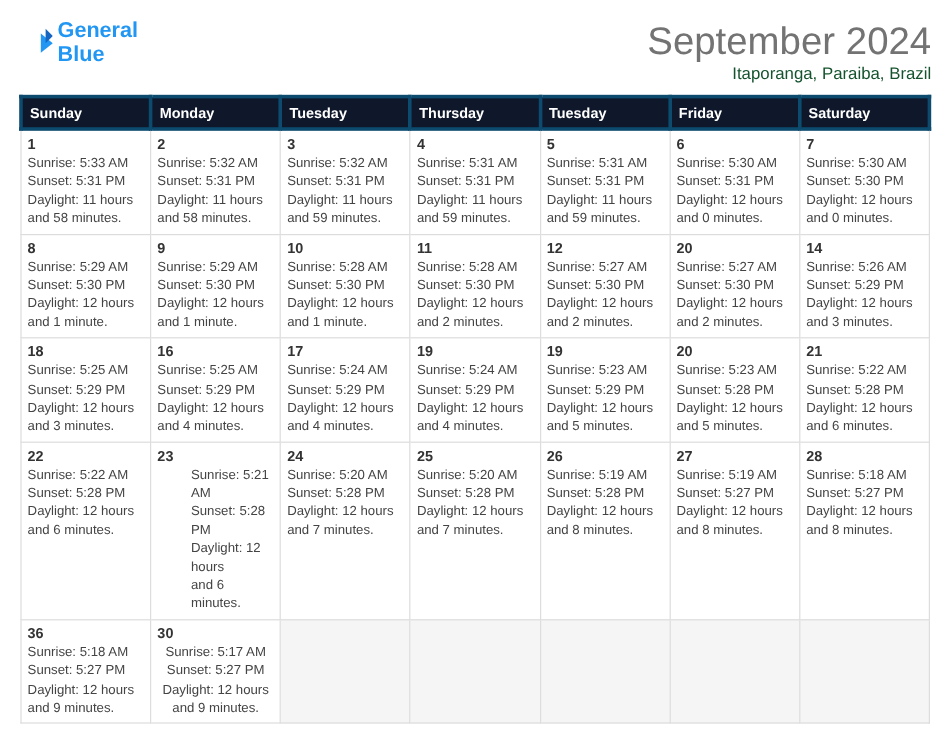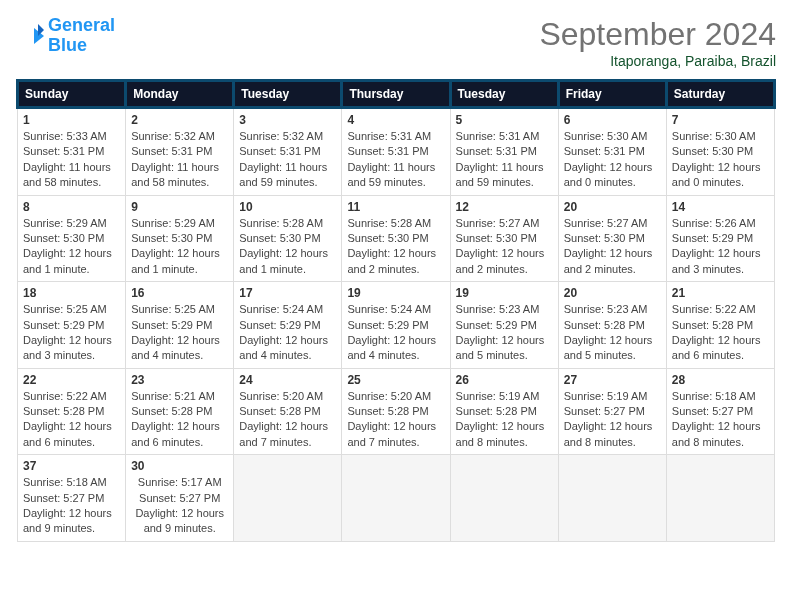--- a/index.html
+++ b/index.html
@@ -288,21 +288,21 @@
         <tr>
           <td>
             <span class="day-num">22</span>
             <div class="day-info" style="white-space: pre-line;">Sunrise: 5:22 AM
 Sunset: 5:28 PM
 Daylight: 12 hours
 and 6 minutes.</div>
           </td>
           <td>
             <span class="day-num">23</span>
-            <div class="day-info" style="white-space: pre-line;">Sunrise: 5:21 AM
+            <div class="day-info" style="white-space: pre-line; margin-left: 28px;">Sunrise: 5:21 AM
 Sunset: 5:28 PM
 Daylight: 12 hours
 and 6 minutes.</div>
           </td>
           <td>
             <span class="day-num">24</span>
             <div class="day-info" style="white-space: pre-line;">Sunrise: 5:20 AM
 Sunset: 5:28 PM
 Daylight: 12 hours
 and 7 minutes.</div>
@@ -331,21 +331,21 @@
           <td>
             <span class="day-num">28</span>
             <div class="day-info" style="white-space: pre-line;">Sunrise: 5:18 AM
 Sunset: 5:27 PM
 Daylight: 12 hours
 and 8 minutes.</div>
           </td>
         </tr>
         <tr class="last-row">
           <td>
-            <span class="day-num">37</span>
+            <span class="day-num">36</span>
             <div class="day-info" style="white-space: pre-line;">Sunrise: 5:18 AM
 Sunset: 5:27 PM
 Daylight: 12 hours
 and 9 minutes.</div>
           </td>
           <td>
             <span class="day-num">30</span>
             <div class="day-info" style="white-space: pre-line; text-align: center;">Sunrise: 5:17 AM
 Sunset: 5:27 PM
 Daylight: 12 hours

